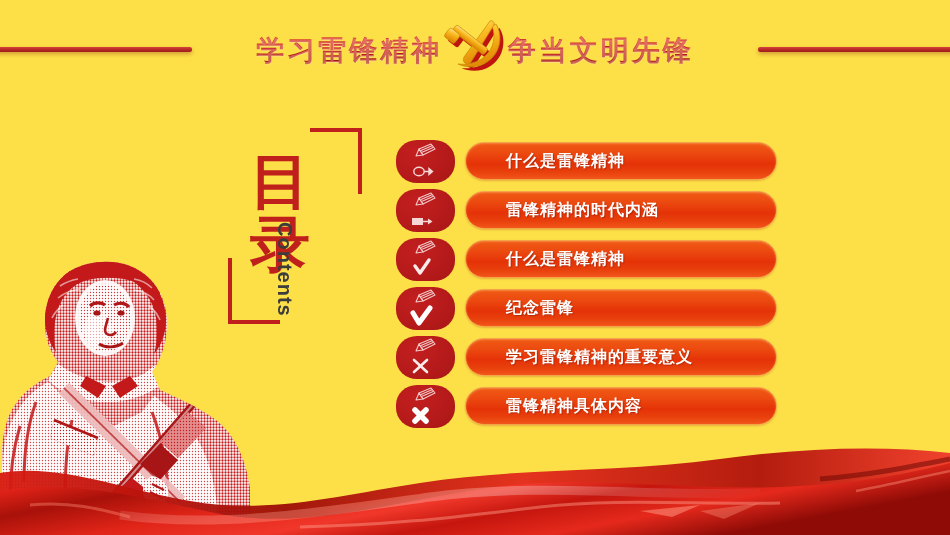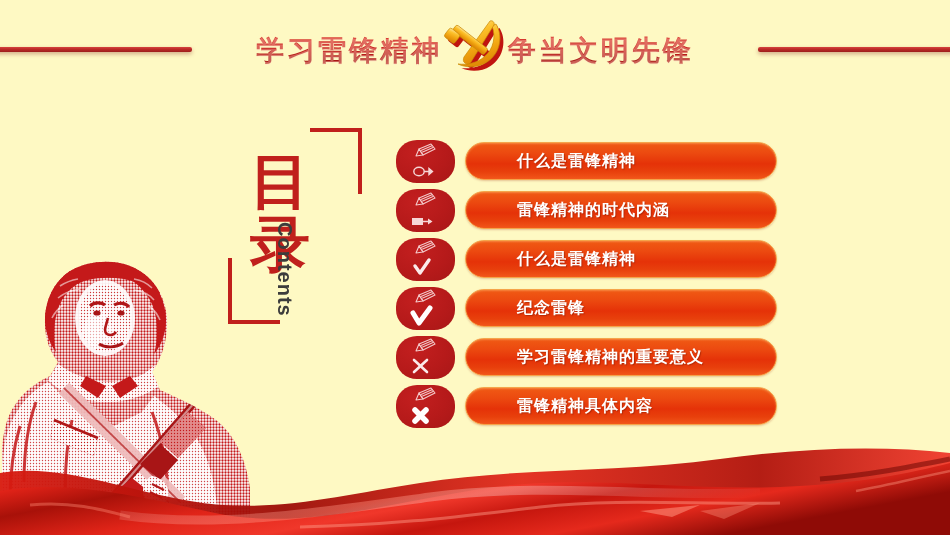--- a/index.html
+++ b/index.html
@@ -6,21 +6,21 @@
   html, body {
     margin: 0;
     padding: 0;
     background: #ffffff;
   }
   #slide {
     position: relative;
     width: 950px;
     height: 535px;
     overflow: hidden;
-    background: #fef9c3;
+    background: #fde047;
     font-family: "Liberation Sans", "DejaVu Sans", sans-serif;
     -webkit-font-smoothing: antialiased;
   }
 
   
   .hdr-rule {
     position: absolute;
     top: 47px;
     height: 5px;
     border-radius: 2px;
@@ -132,21 +132,21 @@
     border-radius: 19px;
     background: linear-gradient(180deg, #f05a14 0%, #ec4a10 28%, #e53208 58%, #e8400c 80%, #f2561a 100%);
     border: 1.4px solid #f5a44a;
     box-sizing: border-box;
     display: flex;
     align-items: center;
     box-shadow: inset 0 1px 2px rgba(255,190,120,.45),
                 0 1px 2px rgba(160,40,10,.25);
   }
   .pill .ptxt {
-    margin-left: 51px;
+    margin-left: 40px;
     font-size: 16px;
     font-weight: bold;
     color: #ffffff;
     letter-spacing: 1px;
     text-shadow: 1px 1px 1px rgba(140,30,0,.55);
     white-space: nowrap;
   }
 
   
   .leifeng {

